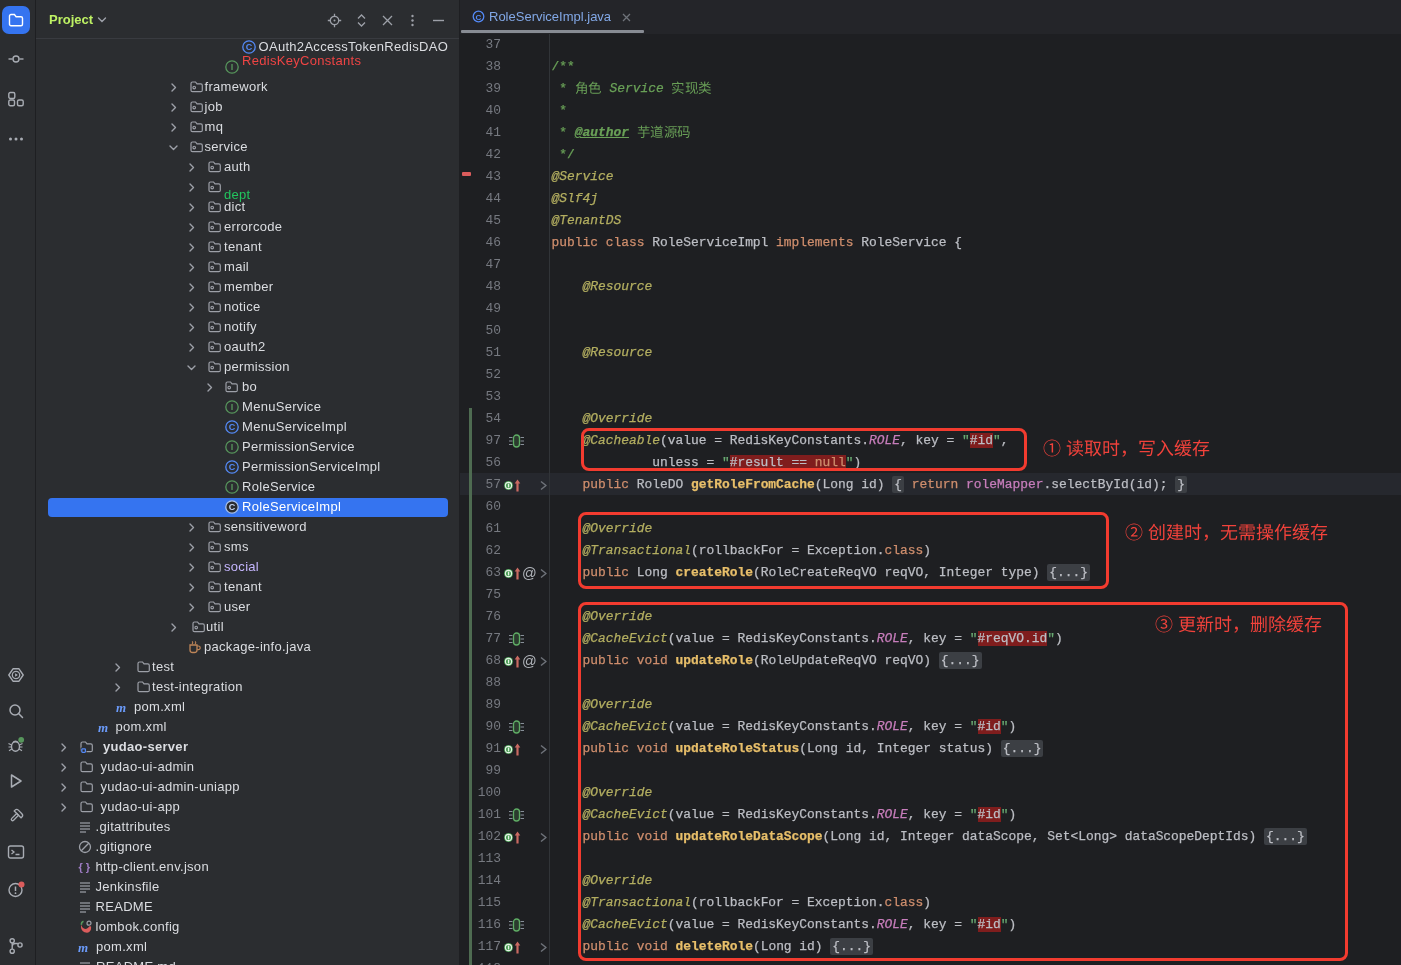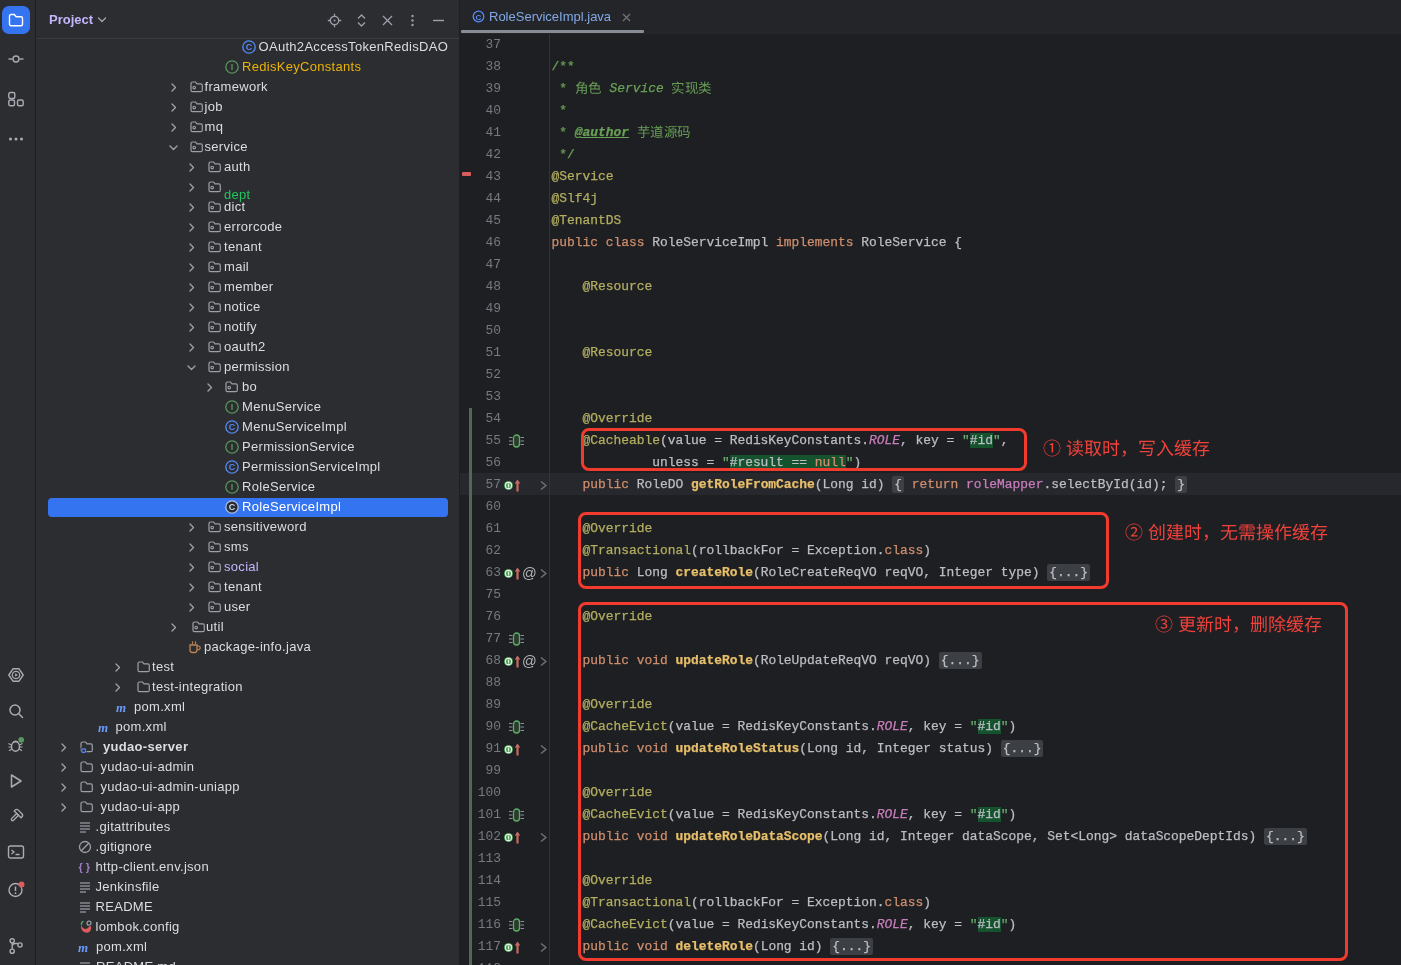--- a/index.html
+++ b/index.html
@@ -6,24 +6,24 @@
 .cg { display:inline-block; }
 #strip { position:absolute; left:0; top:0; width:36px; height:965px; background:#2B2D30; border-right:1px solid #1E1F22; }
 #panel { position:absolute; left:36px; top:0; width:423px; height:965px; background:#2B2D30; overflow:hidden; }
 #tabbar { position:absolute; left:460px; top:0; width:941px; height:34px; background:#242529; }
 #editor { position:absolute; left:460px; top:0; width:941px; height:965px; overflow:hidden; }
 .ln { position:absolute; left:0; width:41px; height:22px; line-height:22px; text-align:right;
       font:12.9167px/22px "Liberation Mono",monospace; color:#767980; }
 .cl { position:absolute; left:91.5px; height:22px; line-height:22px; white-space:pre; -webkit-text-stroke:0.25px;
       font:12.9167px/22px "Liberation Mono",monospace; color:#BCBEC4; }
 .cl i { font-style:normal; }
-i.c { color:#69A057; } i.a { color:#B3AE60; } i.k { color:#CF8E6D; } i.s { color:#6AAB73; }
+i.c { color:#69A057; } i.a { color:#B3AE60;font-style:italic; } i.k { color:#CF8E6D; } i.s { color:#6AAB73; }
 i.f { color:#C77DBB; } i.m { color:#E8BF6A; font-weight:bold; } i.d { color:#BCBEC4; }
 i.it { font-style:italic; } i.bd { font-weight:bold; } i.un { text-decoration:underline; }
-i.inj { background:#14532d; color:#BCBEC4; font-style:normal; } i.fold { background:#3C3F44; border-radius:2px; padding:1px 2px; }
+i.inj { background:#7f1d1d; color:#BCBEC4; font-style:normal; } i.fold { background:#3C3F44; border-radius:2px; padding:1px 2px; }
 </style></head>
 <body>
 <div id="strip">
     <div style="position:absolute;left:2px;top:6px;width:28px;height:28px;background:#3574F0;border-radius:7px"></div>
     <div style="position:absolute;left:8px;top:12px"><svg width="16" height="16" viewBox="0 0 16 16" style="">
         <path d="M1.5 4 a1.5 1.5 0 0 1 1.5 -1.5 h3.4 l1.7 2.2 h4.9 a1.5 1.5 0 0 1 1.5 1.5 v6 a1.5 1.5 0 0 1 -1.5 1.5 h-10 a1.5 1.5 0 0 1 -1.5 -1.5 z" fill="none" stroke="#fff" stroke-width="1.4"></path>
       </svg></div>
     <div style="position:absolute;left:8px;top:51px"><svg width="16" height="16" viewBox="0 0 16 16" style="">
         <circle cx="8" cy="8" r="3" fill="none" stroke="#A8ACB3" stroke-width="1.4"></circle>
         <line x1="0.5" y1="8" x2="4.6" y2="8" stroke="#A8ACB3" stroke-width="1.4"></line>
@@ -74,21 +74,21 @@
         <circle cx="14.5" cy="3.5" r="3" fill="#DB5C5C"></circle>
       </svg></div>
     <div style="position:absolute;left:7px;top:937px"><svg width="18" height="18" viewBox="0 0 18 18" style="">
         <circle cx="5.2" cy="3.8" r="2.1" fill="none" stroke="#A8ACB3" stroke-width="1.4"></circle>
         <circle cx="13" cy="8" r="2.1" fill="none" stroke="#A8ACB3" stroke-width="1.4"></circle>
         <circle cx="5.2" cy="14.2" r="2.1" fill="none" stroke="#A8ACB3" stroke-width="1.4"></circle>
         <path d="M5.2 5.9 v6.2 M5.2 9.5 q0 -3 2.9 -3 h2.8" fill="none" stroke="#A8ACB3" stroke-width="1.4"></path>
       </svg></div>
   </div>
 <div id="panel">
-    <div style="position:absolute;left:13px;top:11px;height:18px;line-height:18px;color:#c4b5fd;font-weight:bold;font-size:13px">Project</div>
+    <div style="position:absolute;left:13px;top:11px;height:18px;line-height:18px;color:#bef264;font-weight:bold;font-size:13px">Project</div>
     <div style="position:absolute;left:60px;top:14px"><svg width="12" height="12" viewBox="0 0 12 12" style="">
         <polyline points="2.5,4 6,7.5 9.5,4" fill="none" stroke="#9DA0A8" stroke-width="1.4" stroke-linecap="round"></polyline>
       </svg></div>
     <div style="position:absolute;left:291px;top:13px"><svg width="15" height="15" viewBox="0 0 15 15" style="">
         <circle cx="7.5" cy="7.5" r="4.2" fill="none" stroke="#9DA0A8" stroke-width="1.3"></circle>
         <circle cx="7.5" cy="7.5" r="1" fill="#9DA0A8"></circle>
         <path d="M7.5 0.8 v2.6 M7.5 11.6 v2.6 M0.8 7.5 h2.6 M11.6 7.5 h2.6" stroke="#9DA0A8" stroke-width="1.3"></path>
       </svg></div>
     <div style="position:absolute;left:318px;top:13px"><svg width="15" height="15" viewBox="0 0 15 15" style="">
         <polyline points="4,5.5 7.5,2 11,5.5" fill="none" stroke="#9DA0A8" stroke-width="1.3"></polyline>
@@ -108,21 +108,21 @@
     <div style="position:absolute;left:0px;top:38px;width:423px;height:1px;background:#393B40"></div>
     <div style="position:absolute;left:204.5px;top:39px;width:16px;height:16px"><svg width="16" height="16" viewBox="0 0 16 16" style="">
         <circle cx="8" cy="8" r="6.2" fill="none" stroke="#548AF7" stroke-width="1.3"></circle>
         <text x="8" y="11.2" font-size="9" font-family="Liberation Sans" font-weight="bold" fill="#548AF7" text-anchor="middle">C</text>
       </svg></div>
     <div style="position:absolute;left:222.5px;top:38px;height:18px;line-height:18px;color:#DBDDE1;white-space:nowrap;letter-spacing:0.3px">OAuth2AccessTokenRedisDAO</div>
     <div style="position:absolute;left:188.0px;top:59px;width:16px;height:16px"><svg width="16" height="16" viewBox="0 0 16 16" style="">
         <circle cx="8" cy="8" r="6.2" fill="none" stroke="#57965C" stroke-width="1.3"></circle>
         <text x="8" y="11.2" font-size="9" font-family="Liberation Sans" font-weight="bold" fill="#57965C" text-anchor="middle">I</text>
       </svg></div>
-    <div style="position:absolute;left:206px;top:58px;height:18px;line-height:18px;color:#eab308;white-space:nowrap;letter-spacing:0.3px">RedisKeyConstants</div>
+    <div style="position:absolute;left:206px;top:52px;height:18px;line-height:18px;color:#ef4444;white-space:nowrap;letter-spacing:0.3px">RedisKeyConstants</div>
     <div style="position:absolute;left:131px;top:80.5px;width:13px;height:13px"><svg width="13" height="13" viewBox="0 0 13 13" style="">
         <polyline points="5,3 8.5,6.5 5,10" fill="none" stroke="#9DA0A8" stroke-width="1.4" stroke-linecap="round" stroke-linejoin="round"></polyline>
       </svg></div>
     <div style="position:absolute;left:152.5px;top:79px;width:16px;height:16px"><svg width="16" height="16" viewBox="0 0 16 16" style="">
         <path d="M2 4.5 a1.5 1.5 0 0 1 1.5 -1.5 h3.0 l1.5 1.9 h3.8 a1.5 1.5 0 0 1 1.5 1.5 v4.8 a1.5 1.5 0 0 1 -1.5 1.5 h-8.3 a1.5 1.5 0 0 1 -1.5 -1.5 z" fill="none" stroke="#9DA0A8" stroke-width="1.2"></path>
         <circle cx="5.2" cy="8.6" r="1.3" fill="none" stroke="#9DA0A8" stroke-width="1.1"></circle>
       </svg></div>
     <div style="position:absolute;left:168.5px;top:78px;height:18px;line-height:18px;color:#DBDDE1;white-space:nowrap;letter-spacing:0.3px">framework</div>
     <div style="position:absolute;left:131px;top:100.5px;width:13px;height:13px"><svg width="13" height="13" viewBox="0 0 13 13" style="">
         <polyline points="5,3 8.5,6.5 5,10" fill="none" stroke="#9DA0A8" stroke-width="1.4" stroke-linecap="round" stroke-linejoin="round"></polyline>
@@ -475,21 +475,21 @@
     <div class="ln" style="top:276px">48</div>
     <div class="cl" style="top:276px">    <i class="a">@Resource</i></div>
     <div class="ln" style="top:298px">49</div>
     <div class="ln" style="top:320px">50</div>
     <div class="ln" style="top:342px">51</div>
     <div class="cl" style="top:342px">    <i class="a">@Resource</i></div>
     <div class="ln" style="top:364px">52</div>
     <div class="ln" style="top:386px">53</div>
     <div class="ln" style="top:408px">54</div>
     <div class="cl" style="top:408px">    <i class="a">@Override</i></div>
-    <div class="ln" style="top:430px">55</div>
+    <div class="ln" style="top:430px">97</div>
     <div style="position:absolute;left:49px;top:434px"><svg width="15" height="14" viewBox="0 0 15 14" style="">
         <g stroke="#878F98" stroke-width="1">
           <line x1="0" y1="3.5" x2="3.5" y2="3.5"></line>
           <line x1="0" y1="7" x2="3.5" y2="7"></line>
           <line x1="0" y1="10.5" x2="3.5" y2="10.5"></line>
           <line x1="11.5" y1="3.5" x2="15" y2="3.5"></line>
           <line x1="11.5" y1="7" x2="15" y2="7"></line>
           <line x1="11.5" y1="10.5" x2="15" y2="10.5"></line>
         </g>
         <rect x="4.5" y="1" width="6" height="12" rx="3" fill="#2B3B2E" stroke="#5FAD65" stroke-width="1.3"></rect>
@@ -535,20 +535,21 @@
         <g stroke="#878F98" stroke-width="1">
           <line x1="0" y1="3.5" x2="3.5" y2="3.5"></line>
           <line x1="0" y1="7" x2="3.5" y2="7"></line>
           <line x1="0" y1="10.5" x2="3.5" y2="10.5"></line>
           <line x1="11.5" y1="3.5" x2="15" y2="3.5"></line>
           <line x1="11.5" y1="7" x2="15" y2="7"></line>
           <line x1="11.5" y1="10.5" x2="15" y2="10.5"></line>
         </g>
         <rect x="4.5" y="1" width="6" height="12" rx="3" fill="#2B3B2E" stroke="#5FAD65" stroke-width="1.3"></rect>
       </svg></div>
+    <div class="cl" style="top:628px">    <i class="a">@CacheEvict</i>(value = RedisKeyConstants.<i class="f it">ROLE</i>, key = <i class="s">"<i class="inj">#reqVO.id</i>"</i>)</div>
     <div class="ln" style="top:650px">68</div>
     <div style="position:absolute;left:44px;top:655px;white-space:nowrap;line-height:13px"><svg width="9" height="9" viewBox="0 0 9 9" style="vertical-align:2px">
         <circle cx="4.5" cy="4.5" r="4.5" fill="#499C54"></circle>
         <circle cx="4.5" cy="4.5" r="3.1" fill="none" stroke="#E6F2E6" stroke-width="1.1"></circle>
         <rect x="3.9" y="2.6" width="1.3" height="3.8" fill="#E6F2E6"></rect>
       </svg><svg width="7" height="13" viewBox="0 0 7 13" style="margin-left:1px">
         <path d="M3.5 0.6 L6.3 4.4 H4.6 V12.6 H2.4 V4.4 H0.7 z" fill="#C96A62"></path>
       </svg></div>
     <div style="position:absolute;left:62px;top:650px;height:22px;line-height:22px"><span style="color:#B0B4BA;font-size:14.5px;font-family:'Liberation Sans'">@</span></div>
     <div style="position:absolute;left:78px;top:655px"><svg width="11" height="11" viewBox="0 0 11 11" style="">

